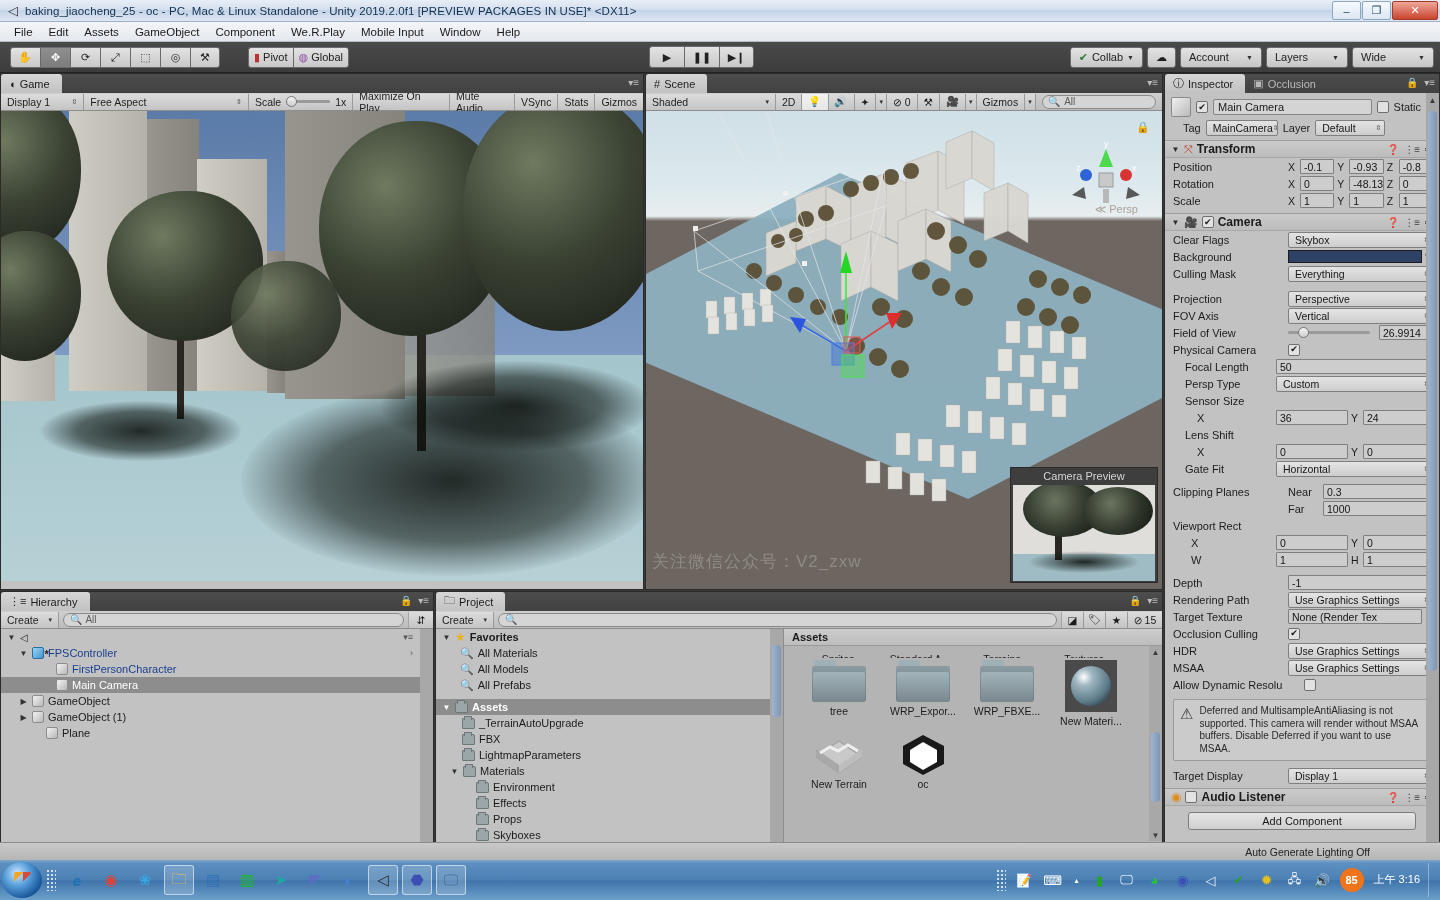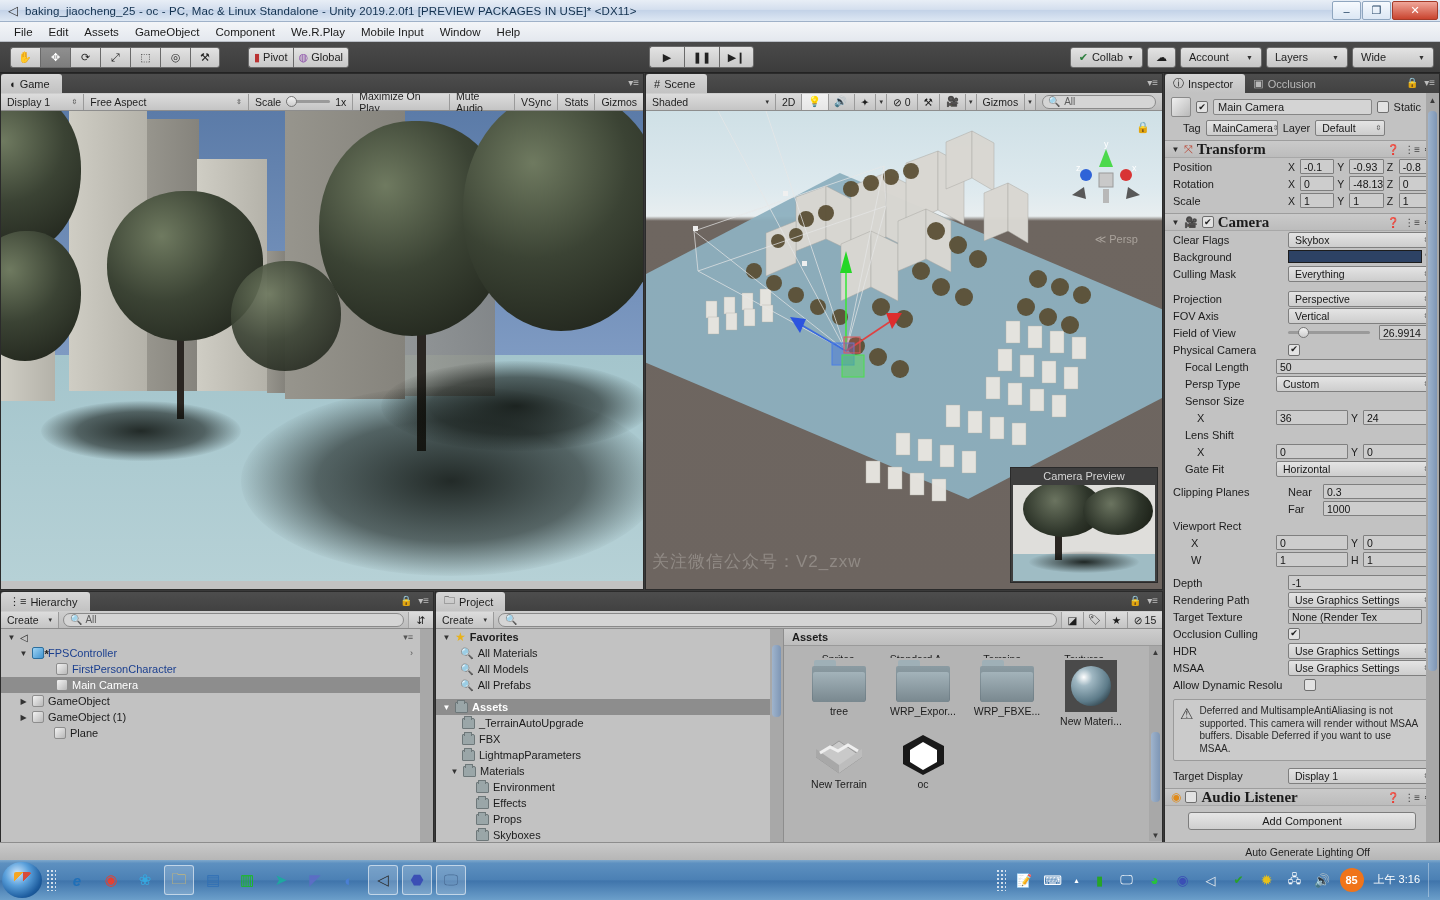--- a/index.html
+++ b/index.html
@@ -130,21 +130,21 @@
 
   
   #scene-panel { left: 645px; top: 31px; width: 518px; height: 517px; }
   .scene-canvas { position:relative; width:100%; height: 478px; overflow:hidden;
                   background: linear-gradient(to bottom,#cfe0e6 0%,#dde9ee 16%,#e8eef0 22%,#6e6660 23%,#6d6560 100%); }
   .scene-ground {
     position:absolute; left:50%; top:47%; width: 560px; height: 430px;
     transform: translate(-50%,-50%) rotateX(62deg) rotateZ(42deg);
     background: #8db0bf; opacity: .95;
   }
-  .persp-label { position:absolute; right: 24px; top: 122px; color:#a9a29b; font-size: 11px; }
+  .persp-label { position:absolute; right: 24px; top: 92px; color:#a9a29b; font-size: 11px; }
 
   .cam-preview {
     position:absolute; right: 4px; bottom: 6px; width: 148px; height: 116px;
     background: #3e3e3e; border: 1px solid #2a2a2a; padding: 2px;
   }
   .cam-preview-title { color:#d4d4d4; font-size: 11px; text-align:center; height: 15px; }
   .cam-preview-img { width: 100%; height: 96px; background:#b0c8cd; position:relative; overflow:hidden; }
   .watermark-cn { position:absolute; left: 6px; bottom: 16px; font-size: 17px;
                   color: rgba(210,205,200,.35); letter-spacing: 1px; }
 
@@ -157,21 +157,21 @@
   .chk { width:12px; height:12px; border:1px solid #6f6f6f; background:#e2e2e2; border-radius:2px;
          display:inline-flex; align-items:center; justify-content:center; font-size:10px; color:#1c1c1c; }
   .chk.on::after { content:"✔"; font-size:9px; line-height:1; }
   .namefield { flex:1; height:16px; background:#d4d4d4; border:1px solid #868686; border-radius:2px;
                padding:0 4px; display:flex; align-items:center; font-size:11px; color:#1a1a1a;}
   .insp-row2 { display:flex; align-items:center; gap:5px; padding: 1px 6px 4px 18px; }
   .lbl { color:#1d1d1d; font-size:11px; }
   .comp-header { display:flex; align-items:center; gap:4px; height:18px; padding: 0 6px;
                  background: linear-gradient(to bottom,#cacaca,#bcbcbc);
                  border-top:1px solid #9d9d9d; border-bottom:1px solid #a8a8a8; }
-  .comp-title { font-weight: bold; font-size:15px; color:#1b1b1b;font-family:Liberation Serif, serif; }
+  .comp-title { font-weight: bold; font-size:12px; color:#1b1b1b; }
   .comp-icons { margin-left:auto; display:flex; gap:4px; align-items:center; color:#444; font-size:10px; }
   .foldout { width:9px; text-align:center; font-size:8px; color:#2c2c2c; }
   .prow { display:flex; align-items:center; height:17px; padding: 0 6px 0 8px; gap: 3px; }
   .prow .plabel { width: 112px; color:#1c1c1c; font-size:11px; }
   .prow .plabel.ind { padding-left: 12px; width: 100px; }
   .fld { height:15px; background:#cdcdcd; border:1px solid #7f7f7f; border-radius:1px;
          padding: 0 3px; display:flex; align-items:center; font-size:10.5px; color:#131313; overflow:hidden;
          white-space:nowrap; }
   .fld.flex { flex:1; }
   .axl { font-size:10.5px; color:#1c1c1c; width:9px; }
@@ -941,21 +941,21 @@
         <div class="tree-row" style="padding-left:18px;">
           <span class="arrow">▶</span>
           <span class="cube-ic"></span>
           <span>GameObject</span>
         </div>
         <div class="tree-row" style="padding-left:18px;">
           <span class="arrow">▶</span>
           <span class="cube-ic"></span>
           <span>GameObject (1)</span>
         </div>
-        <div class="tree-row" style="padding-left:40px;">
+        <div class="tree-row" style="padding-left:32px;">
           <span class="arrow"></span>
           <span class="cube-ic"></span>
           <span>Plane</span>
         </div>
 
         <div class="hier-scroll"></div>
       </div>
     </div>
 
     <div class="panel" id="project-panel">

